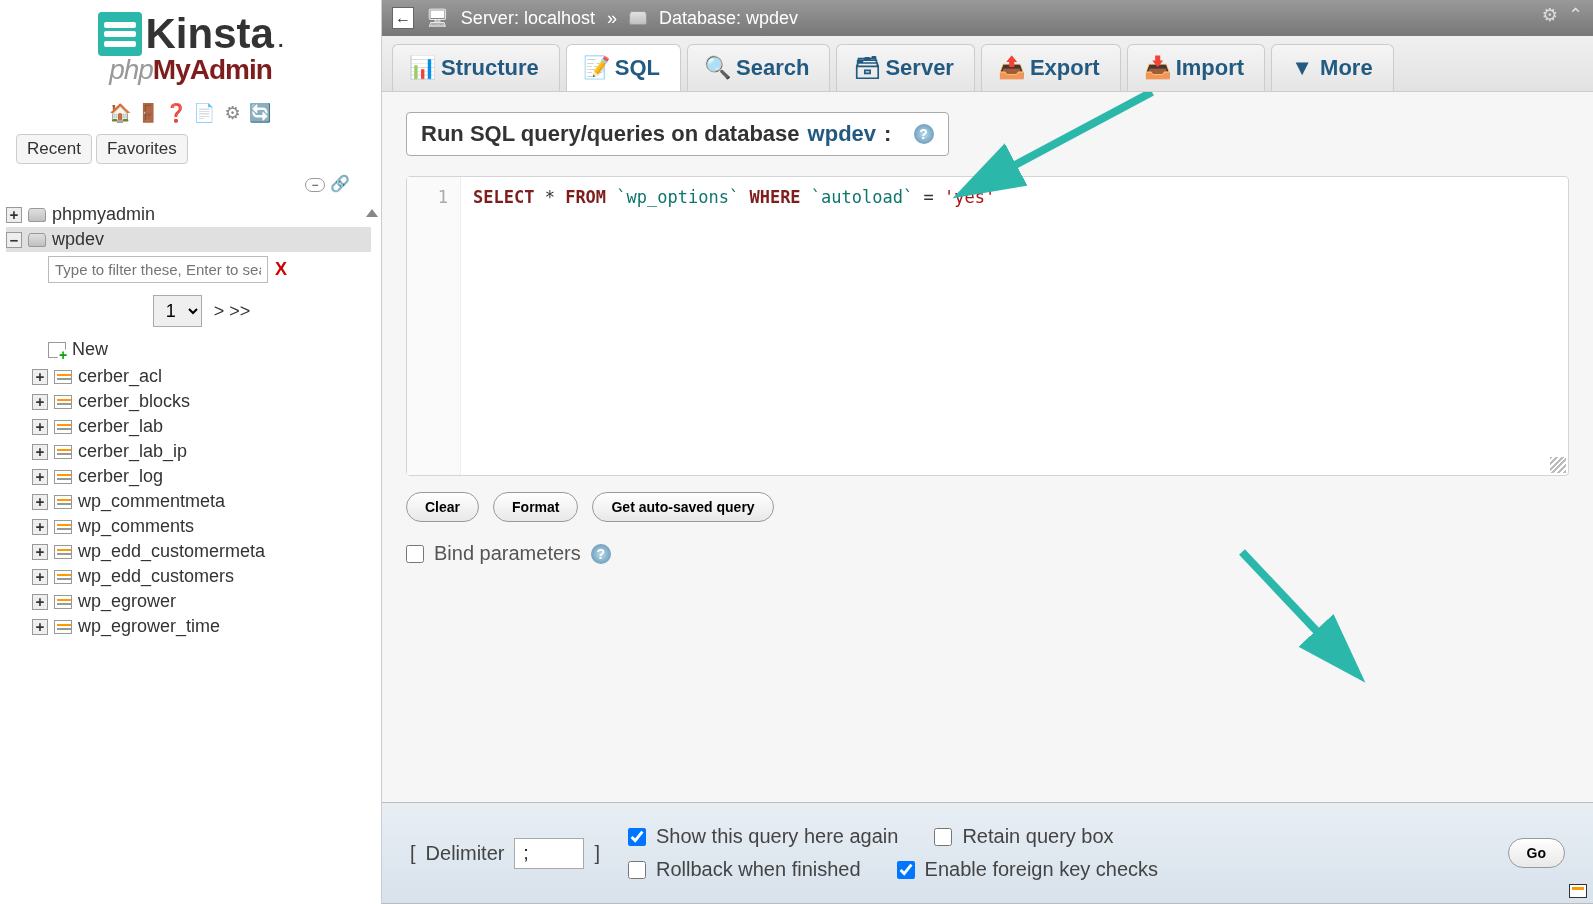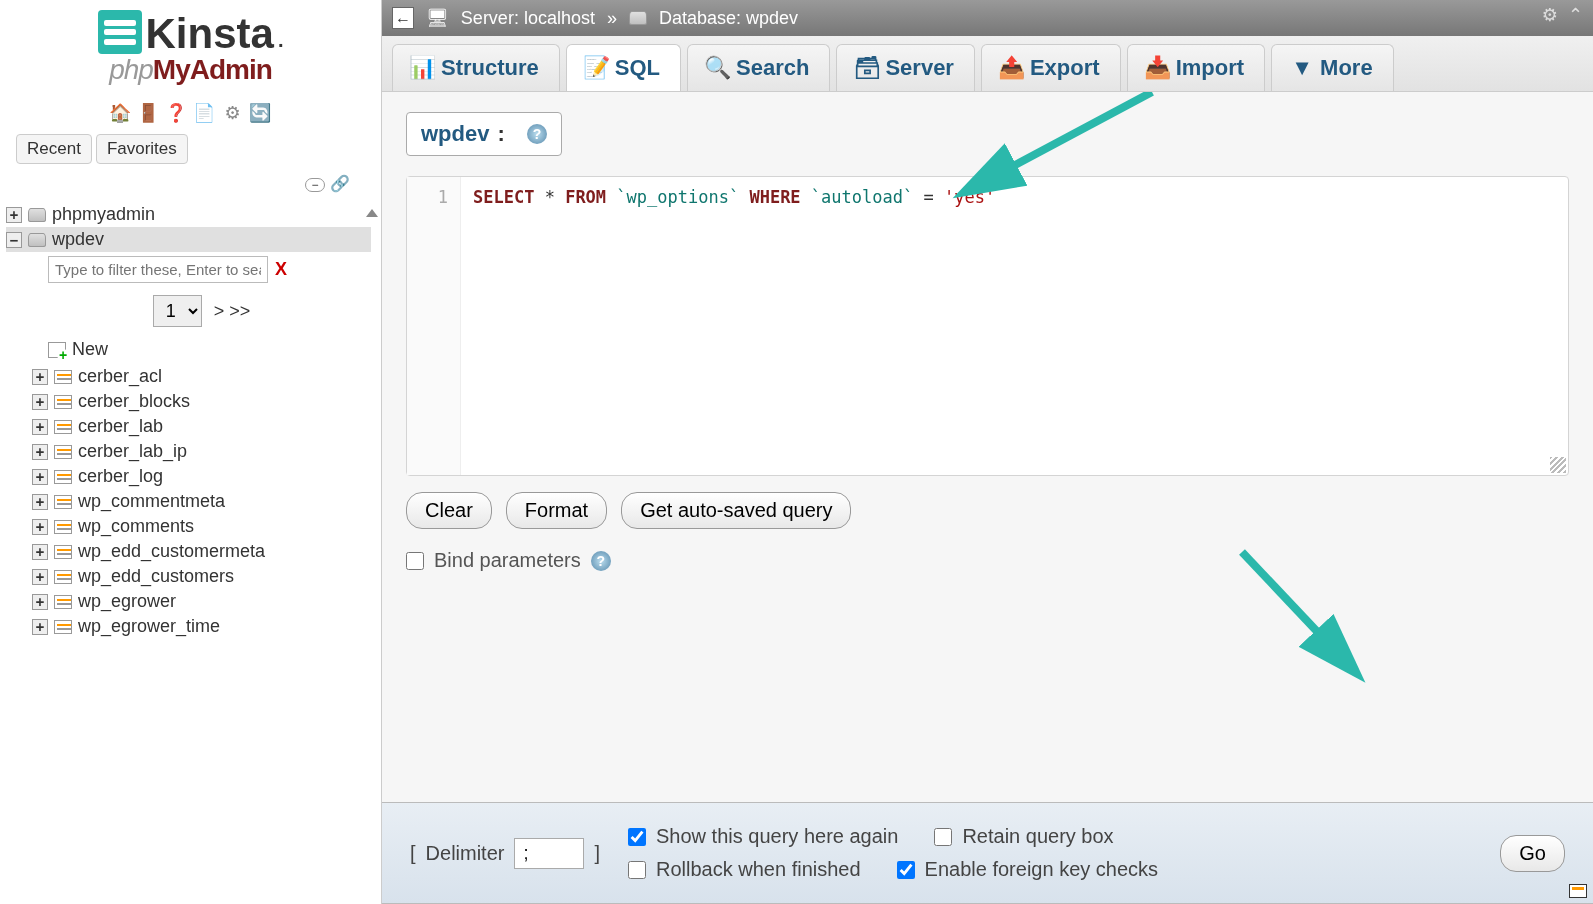--- a/index.html
+++ b/index.html
@@ -2,21 +2,21 @@
 <html><head>
 <meta charset="utf-8">
 <style>
 * { box-sizing: border-box; margin: 0; padding: 0; }
 body { font-family: sans-serif; font-size: 14px; background: #fff; color: #333; overflow: hidden; }
 .app { display: flex; height: 904px; width: 1593px; }
 .sidebar { width: 382px; background: #fff; border-right: 1px solid #ccc; display: flex; flex-direction: column; overflow: hidden; }
 .main { flex: 1; display: flex; flex-direction: column; background: #fff; position: relative; }
 
 .brand { padding: 10px 20px; text-align: center; }
-.brand-logo { font-size: 42px; font-weight: bold; color: #333; display: flex; justify-content: center; gap: 4px; }
+.brand-logo { font-size: 42px; font-weight: bold; color: #333; display: flex; align-items: center; justify-content: center; gap: 4px; }
 .brand-icon { width: 44px; height: 44px; background: #2bb8ab; border-radius: 4px; display: inline-flex; flex-direction: column; justify-content: space-evenly; padding: 6px; }
 .brand-icon span { height: 6px; background: #fff; border-radius: 2px; }
 .brand-sub { font-size: 28px; letter-spacing: -1px; margin-top: -4px; }
 .brand-sub .php { color: #999; font-style: italic; }
 .brand-sub .myadmin { color: #7f1d1d; font-weight: bold; }
 
 .toolbar-icons { text-align: center; padding: 6px 0; display: flex; justify-content: center; gap: 6px; }
 .ticon { width: 22px; height: 22px; display: inline-flex; align-items: center; justify-content: center; font-size: 18px; cursor: pointer; }
 
 .nav-tabs-small { display: flex; gap: 4px; padding: 4px 16px; }
@@ -64,21 +64,21 @@
 
 .codemirror { background: #fff; border: 1px solid #d4d4d4; border-radius: 4px; display: flex; min-height: 300px; font-family: "Consolas", monospace; font-size: 17px; position: relative; }
 .gutter { width: 54px; background: #fafafa; border-right: 1px solid #eee; text-align: right; padding: 10px 12px; color: #aaa; }
 .code { flex: 1; padding: 10px 12px; white-space: pre; }
 .kw { color: #7f1d1d; font-weight: bold; }
 .id { color: #0f766e; }
 .str { color: #a11; }
 .resize-handle { position:absolute; right:2px; bottom:2px; width:16px; height:16px; background: repeating-linear-gradient(135deg,#bbb,#bbb 2px,transparent 2px,transparent 4px); cursor:nwse-resize; }
 
 .btn-row { padding: 16px 0; display: flex; gap: 14px; }
-.btn { border: 1px solid #999; background: linear-gradient(#fff,#e8e8e8); padding: 6px 18px; font-size: 20px; border-radius: 16px; cursor: pointer; }
+.btn { border: 1px solid #999; background: linear-gradient(#fff,#e8e8e8); padding: 6px 18px; font-size: 14px; border-radius: 16px; cursor: pointer; font-weight: bold; }
 
 .check-row { display: flex; align-items: center; gap: 10px; font-size: 20px; color: #555; padding: 4px 0 20px 0; }
 input[type=checkbox] { width: 18px; height: 18px; }
 
 .footer-panel { background: linear-gradient(#e8eef4,#d8e2ec); border: 1px solid #bbb; border-left:none; border-right:none; padding: 22px 28px; display: flex; align-items: center; gap: 28px; font-size: 20px; color: #444; }
 .footer-panel .group { display: flex; align-items: center; gap: 10px; }
 .delim-input { width: 70px; padding: 4px 8px; font-size: 18px; border: 1px solid #aaa; }
 .footer-checks { display: flex; flex-wrap: wrap; gap: 10px 36px; max-width: 640px; }
 .footer-checks label { display: flex; align-items: center; gap: 10px; justify-content: flex-end; }
 .go-btn { margin-left: auto; }
@@ -258,21 +258,21 @@
           <span>Import</span>
         </div>
       <div class="main-tab">
           <span class="tab-ico">▼</span>
           <span>More</span>
         </div>
     </div>
 
     <div class="content">
       <div class="fieldset-label">
-        <span class="dbname">wpdev</span><span>:</span>
+        <span>Run SQL query/queries on database </span><span class="dbname">wpdev</span><span>:</span>
         &nbsp;<span class="help-icon">?</span>
       </div>
 
       <div class="codemirror">
         <div class="gutter"><span>1</span></div>
         <div class="code"><span class="kw">SELECT</span><span> * </span><span class="kw">FROM</span><span> </span><span class="id">`wp_options`</span><span> </span><span class="kw">WHERE</span><span> </span><span class="id">`autoload`</span><span> = </span><span class="str">'yes'</span></div>
         <div class="resize-handle"></div>
       </div>
 
       <div class="btn-row">

